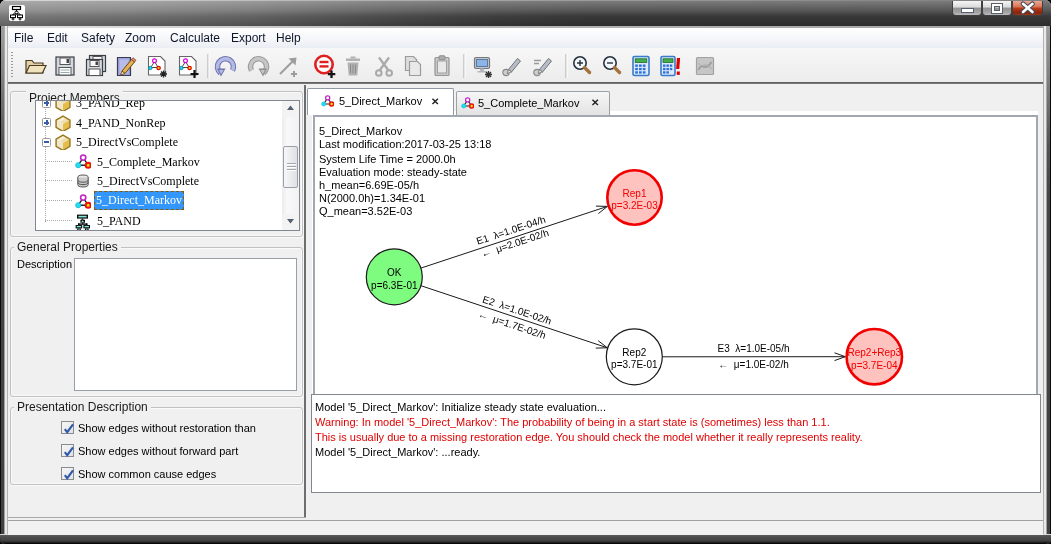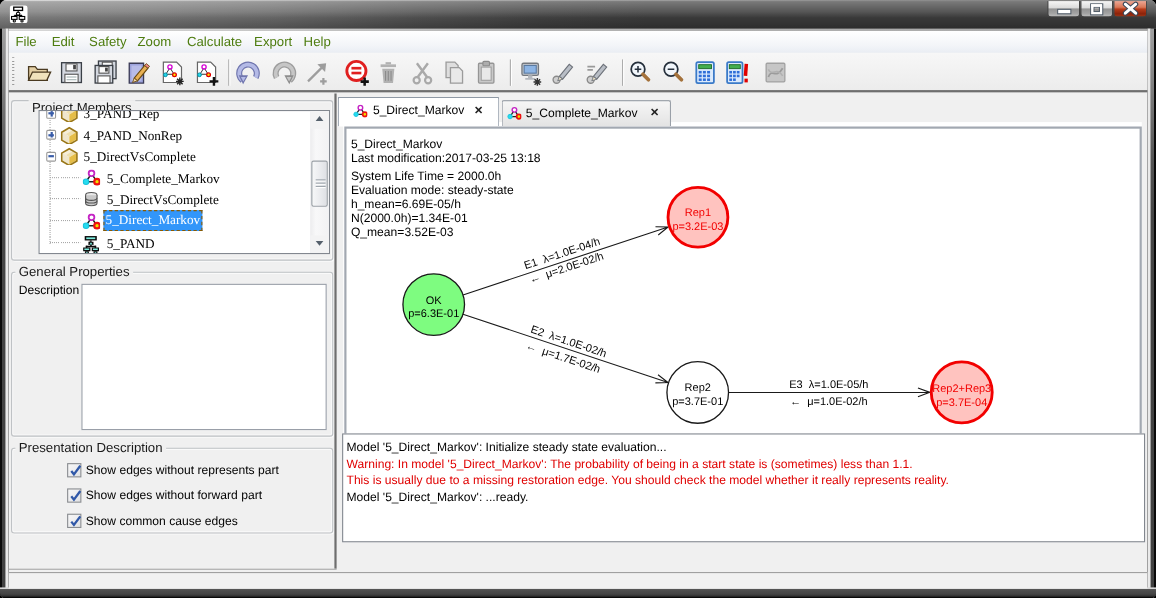--- a/index.html
+++ b/index.html
@@ -11,21 +11,21 @@
 #frameL{left:0;top:26px;width:8px;height:518px;background:linear-gradient(to right,#0a0a0a 0 1.5px,rgba(0,0,0,0) 1.5px 4.5px,rgba(170,170,170,.9) 4.5px 5.5px,#e9e9e9 5.5px 7px,#b2b2b2 7px),linear-gradient(to bottom,#a0a0a0 0,#7a7a7a 60px,#545454 120px,#454545 170px,#404040 100%);}
 #frameR{right:0;top:26px;width:8px;height:518px;background:linear-gradient(to left,#0a0a0a 0 1.5px,rgba(0,0,0,0) 1.5px 4.5px,rgba(170,170,170,.9) 4.5px 5.5px,#e9e9e9 5.5px 7px,#b2b2b2 7px),linear-gradient(to bottom,#a0a0a0 0,#7a7a7a 60px,#545454 120px,#454545 170px,#404040 100%);}
 #frameB{left:0;bottom:0;width:1051px;height:10px;background:linear-gradient(to bottom,#d6d6d6 0,#d6d6d6 1px,#5a5a5a 1px,#4d4d4d 3px,#454545 6px,#303030 8px,#0b0b0b 9px,#060606 10px);}
 #appicon{left:9px;top:5px;width:16px;height:16px;background:#fff;border-radius:2px;}
 #apptitle{left:30px;top:0;height:27px;line-height:27px;font-size:12.5px;color:#0d0d0d;}
 .capbtn{top:1px;height:15px;box-sizing:border-box;border:1px solid #404040;border-top:none;}
 #btnmin{left:952px;width:30px;border-radius:0 0 4px 4px;background:linear-gradient(#f6f6f6 0,#dcdcdc 42%,#939393 52%,#a3a3a3 80%,#bdbdbd 100%);}
 #btnmax{left:982px;width:30px;border-radius:0 0 4px 4px;background:linear-gradient(#f6f6f6 0,#dcdcdc 42%,#939393 52%,#a3a3a3 80%,#bdbdbd 100%);}
 #btncls{left:1012px;width:31px;border-radius:0 0 4px 4px;background:linear-gradient(#eda794 0,#d97757 40%,#b83c1a 52%,#8c230a 82%,#9e3517 100%);}
 #menubar{left:8px;top:28px;width:1035px;height:20px;background:linear-gradient(#ffffff,#f2f4f8 70%,#e9edf3);}
-.mi{top:28px;height:20px;line-height:20px;font-size:12px;color:#4d7c0f;}
+.mi{top:28px;height:20px;line-height:20px;font-size:12px;color:#0f172a;}
 #toolbar{left:8px;top:48px;width:1035px;height:34px;background:linear-gradient(#f7f7f7,#ececec);}
 #tbline{left:8px;top:82px;width:1035px;height:2px;background:linear-gradient(#585858,#7e7e7e);}
 #tbhandle{left:11px;top:52px;width:2px;height:26px;background-image:repeating-linear-gradient(to bottom,#9a9a9a 0 1px,transparent 1px 3px);}
 
 .grp{box-sizing:border-box;border:1px solid #bfc2c5;border-radius:3px;box-shadow:inset 0 0 0 1px #fafafa, 1px 1px 0 #fafafa;}
 .grplabel{height:14px;line-height:14px;font-size:12px;color:#1a1a1a;background:#f0f0f0;padding:0 3px;}
 #tree{left:35px;top:100px;width:265px;height:131px;box-sizing:border-box;border:1px solid #82878f;background:#fff;overflow:hidden;}
 .trow{position:absolute;left:0;width:100%;height:20px;font-family:Liberation Serif, serif;}
 .tlabel{position:absolute;font-size:12px;color:#000;line-height:20px;}
 .exp{position:absolute;left:6px;width:9px;height:9px;box-sizing:border-box;border:1px solid #9a9a9a;background:#fff;}
@@ -365,21 +365,21 @@
   <div class="a grp" style="left:10px;top:247px;width:293px;height:150px;"></div>
   <div class="a grplabel" style="left:14px;top:240px;">General Properties</div>
   <div class="a" style="left:17px;top:258px;font-size:11px;color:#000;">Description</div>
   <div class="a" id="desc"></div>
 
   <div class="a grp" style="left:10px;top:407px;width:293px;height:78px;"></div>
   <div class="a grplabel" style="left:14px;top:400px;">Presentation Description</div>
   <div class="a cb" style="left:61px;top:421px;"><svg width="13" height="13" viewBox="0 0 13 13" style="overflow:visible">
         <path d="M2.8 6.2 L5.2 9.2 L11 1.4" fill="none" stroke="#3058a8" stroke-width="2.1"></path>
       </svg></div>
-  <div class="a cbl" style="left:78px;top:422px;">Show edges without represents part</div>
+  <div class="a cbl" style="left:78px;top:422px;">Show edges without restoration than</div>
   <div class="a cb" style="left:61px;top:444px;"><svg width="13" height="13" viewBox="0 0 13 13" style="overflow:visible">
         <path d="M2.8 6.2 L5.2 9.2 L11 1.4" fill="none" stroke="#3058a8" stroke-width="2.1"></path>
       </svg></div>
   <div class="a cbl" style="left:78px;top:445px;">Show edges without forward part</div>
   <div class="a cb" style="left:61px;top:467px;"><svg width="13" height="13" viewBox="0 0 13 13" style="overflow:visible">
         <path d="M2.8 6.2 L5.2 9.2 L11 1.4" fill="none" stroke="#3058a8" stroke-width="2.1"></path>
       </svg></div>
   <div class="a cbl" style="left:78px;top:468px;">Show common cause edges</div>
 
   <div class="a" id="vdiv"></div>

